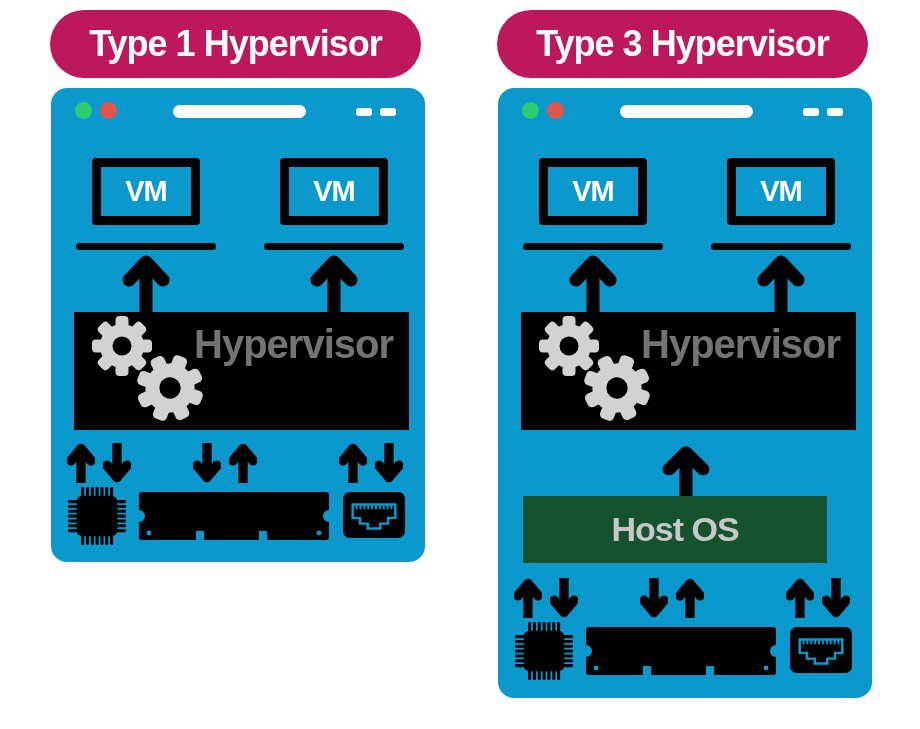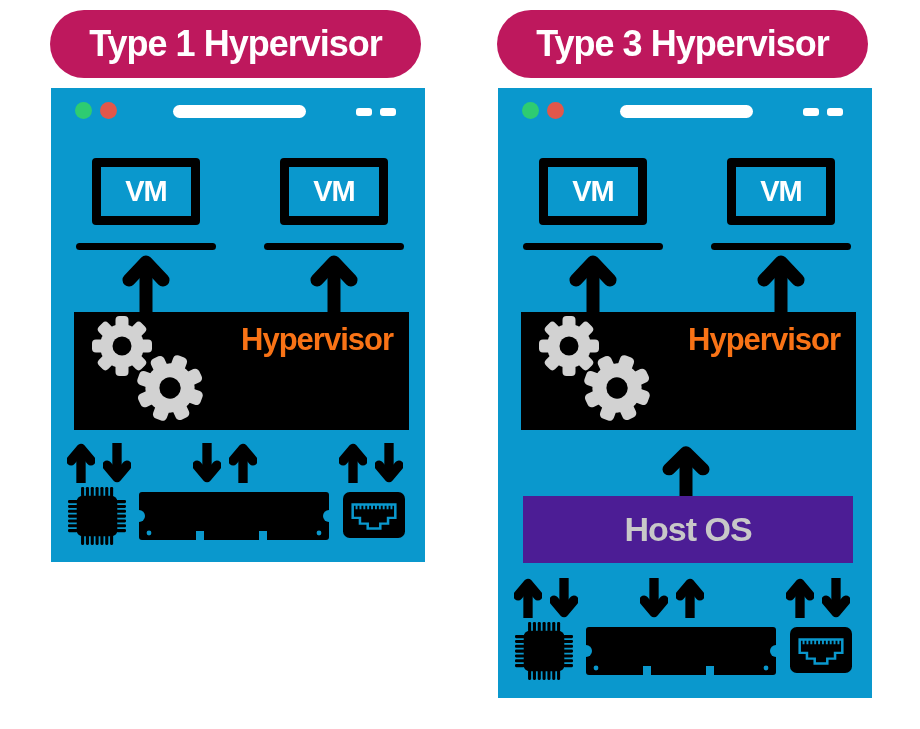--- a/index.html
+++ b/index.html
@@ -12,21 +12,21 @@
   .panel.p2{left:497px;}
 
   
   .pill{
     position:absolute;left:0;top:10px;width:371px;height:68px;border-radius:34px;
     background:#be185d;color:#ffffff;font-weight:bold;font-size:36px;letter-spacing:-1px;
     display:flex;align-items:center;justify-content:center;
   }
 
   
-  .window{position:absolute;left:1px;top:88px;width:374px;background:#0a98cd;border-radius:0;}
+  .window{position:absolute;left:1px;top:88px;width:374px;background:#0a98cd;border-radius:16px;}
   .p1 .window{height:474px;}
   .p2 .window{height:610px;}
 
   .dot{position:absolute;top:14px;width:17px;height:17px;border-radius:50%;}
   .dot.green{left:24px;background:#2ecc71;}
   .dot.red{left:49px;background:#e2574a;}
   .urlbar{position:absolute;left:122px;top:17px;width:133px;height:13px;border-radius:7px;background:#ffffff;}
   .dash{position:absolute;top:20px;width:16px;height:8px;border-radius:3px;background:#ffffff;}
   .dash.d1{left:305px;}
   .dash.d2{left:329px;}
@@ -50,24 +50,24 @@
   .arrow.down{transform:rotate(180deg);}
   .vm-arrow{position:absolute;top:165px;width:48px;height:62px;}
   .vm-arrow.a{left:71px;}
   .vm-arrow.b{left:259px;}
   .host-arrow{position:absolute;left:164px;top:356px;width:48px;height:58px;}
 
   
   .hv-bar{position:absolute;left:23px;top:224px;width:335px;height:118px;background:#000;}
   .gears{position:absolute;left:10px;top:4px;width:150px;height:112px;}
   .hv-label{
-    position:absolute;right:16px;top:10px;font-size:31px;font-weight:bold;color:#f97316;letter-spacing:-1px;
+    position:absolute;right:16px;top:10px;font-size:40px;font-weight:bold;color:#737373;letter-spacing:-1px;
   }
   .host-bar{
-    position:absolute;left:25px;top:408px;width:330px;height:67px;background:#4c1d95;
+    position:absolute;left:25px;top:408px;width:304px;height:67px;background:#14532d;
     display:flex;align-items:center;justify-content:center;
     color:#c8c8c8;font-weight:bold;font-size:34px;letter-spacing:-1px;
   }
 
   
   .hw-arrows{position:absolute;left:0;width:375px;height:40px;}
   .p1 .hw-arrows{top:355px;}
   .p2 .hw-arrows{top:490px;}
   .arrow-pair{position:absolute;top:0;display:flex;gap:8px;}
   .arrow-pair .arrow{width:28px;height:40px;}

